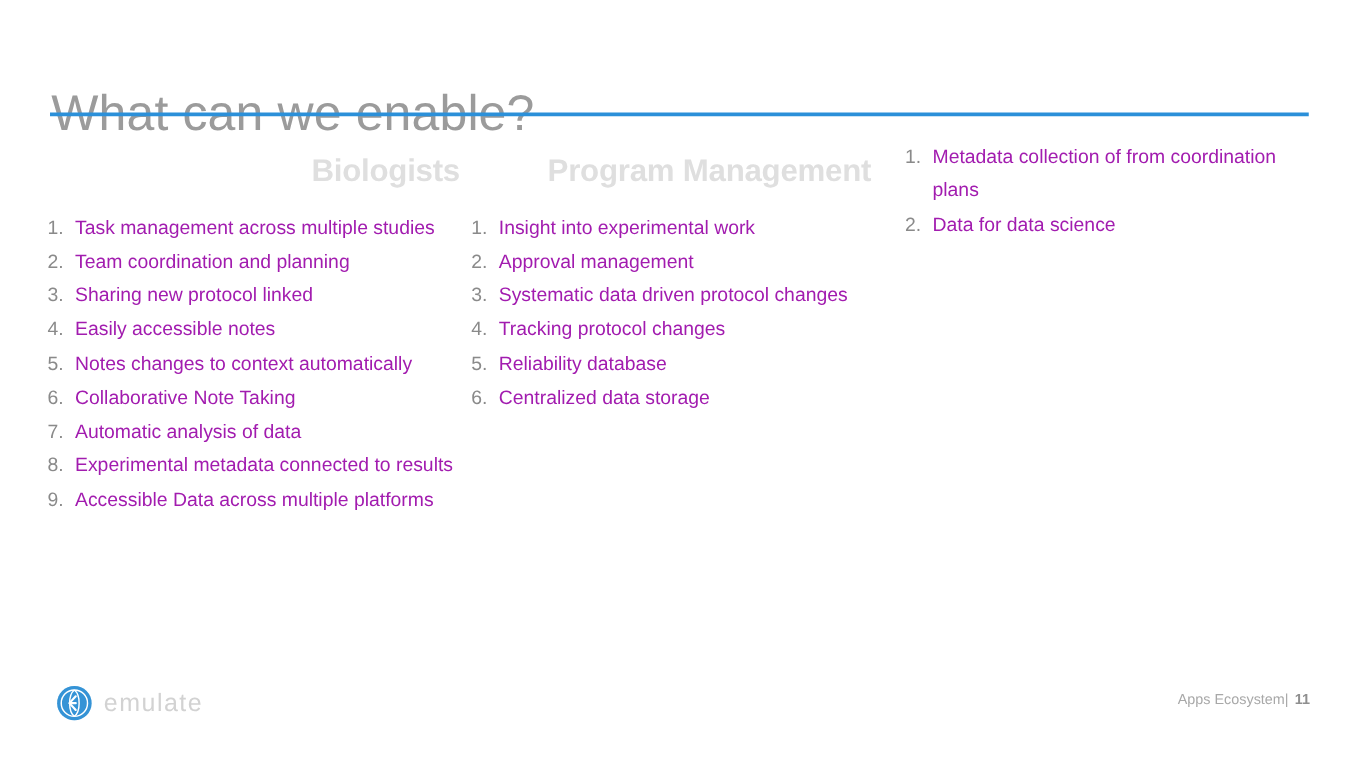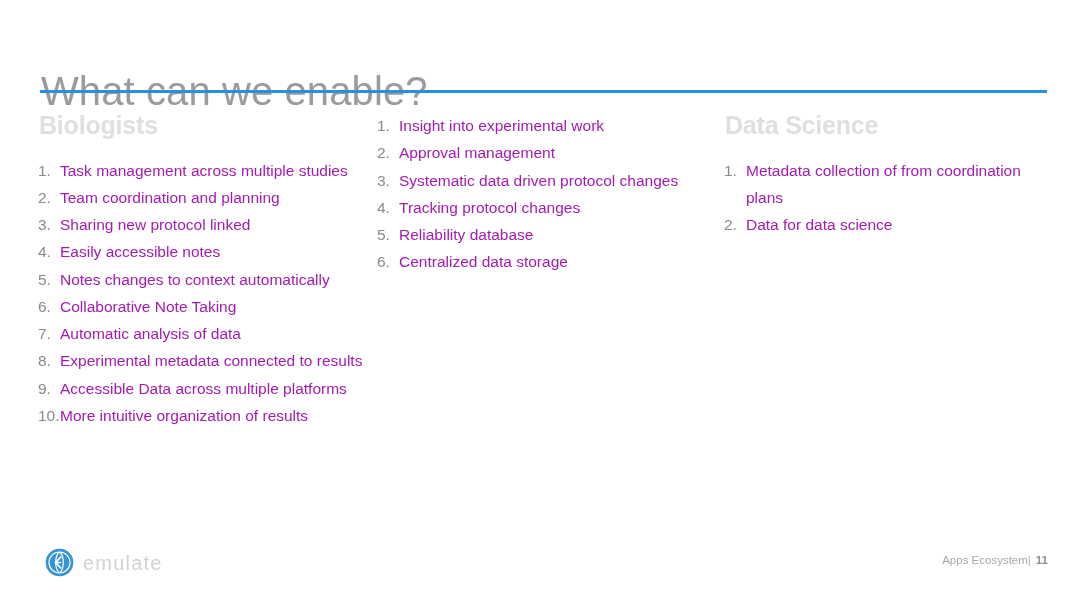--- a/index.html
+++ b/index.html
@@ -61,22 +61,23 @@
   .column.col-0 { left: 38px;  width: 330px; }
   .column.col-1 { left: 377px; width: 320px; }
   .column.col-2 { left: 724px; width: 310px; }
 
   .column-header {
     font-size: 25px;
     font-weight: 700;
     color: #dfdfdf;
     letter-spacing: -0.2px;
     line-height: 1.1;
-    margin: 0 0 17px 1px;
+    margin: 12px 0 17px 1px;
     white-space: nowrap;
+    text-align: right;
   }
 
   .item-list {
     list-style: none;
     margin: 0;
     padding: 0;
   }
 
   .list-item {
     display: flex;
@@ -182,28 +183,25 @@
           <span class="item-text">Automatic analysis of data</span>
         </li>
         <li class="list-item">
           <span class="item-num">8.</span>
           <span class="item-text">Experimental metadata connected to results</span>
         </li>
         <li class="list-item">
           <span class="item-num">9.</span>
           <span class="item-text">Accessible Data across multiple platforms</span>
         </li>
-        <li class="list-item">
-          <span class="item-num">10.</span>
-          <span class="item-text">More intuitive organization of results</span>
-        </li>
       </ol>
     </div>
 
     <div class="column col-1">
+      <div class="column-header">Program Management</div>
       <ol class="item-list">
         <li class="list-item">
           <span class="item-num">1.</span>
           <span class="item-text">Insight into experimental work</span>
         </li>
         <li class="list-item">
           <span class="item-num">2.</span>
           <span class="item-text">Approval management</span>
         </li>
         <li class="list-item">
@@ -219,21 +217,20 @@
           <span class="item-text">Reliability database</span>
         </li>
         <li class="list-item">
           <span class="item-num">6.</span>
           <span class="item-text">Centralized data storage</span>
         </li>
       </ol>
     </div>
 
     <div class="column col-2">
-      <div class="column-header">Data Science</div>
       <ol class="item-list">
         <li class="list-item">
           <span class="item-num">1.</span>
           <span class="item-text">Metadata collection of from coordination plans</span>
         </li>
         <li class="list-item">
           <span class="item-num">2.</span>
           <span class="item-text">Data for data science</span>
         </li>
       </ol>

